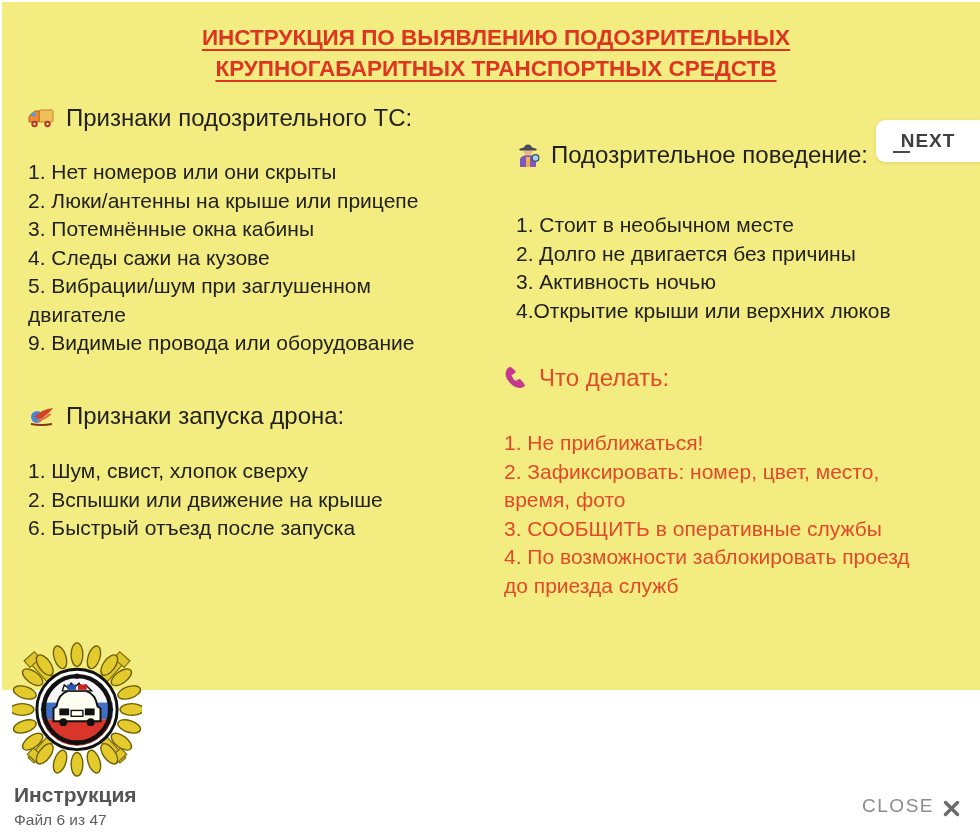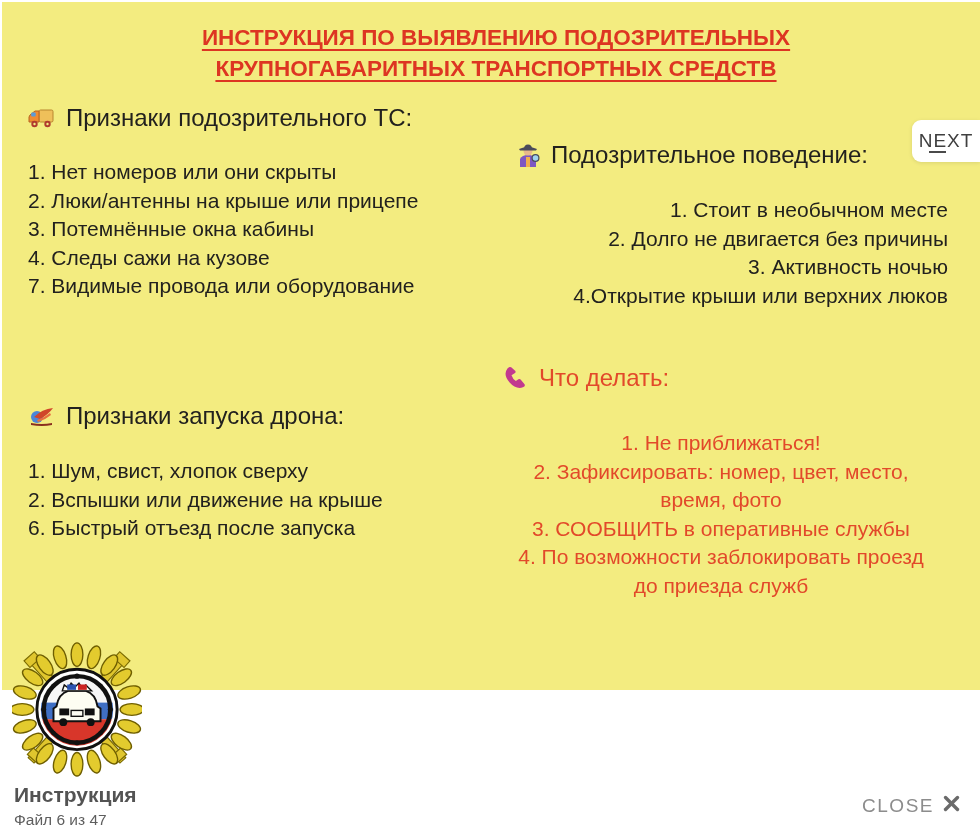--- a/index.html
+++ b/index.html
@@ -6,37 +6,37 @@
   body{font-family:"Liberation Sans", sans-serif;}
   .stage{position:relative;width:980px;height:835px;background:#fff;overflow:hidden;}
   .poster{position:absolute;left:2px;top:2px;width:978px;height:688px;background:var(--poster-bg,#f3ec80);padding-left:10px;}
   .title{position:absolute;left:0;top:20px;width:100%;text-align:center;
          color:var(--title-red,#dd3522);font-weight:700;font-size:22.5px;line-height:31px;}
   .title div{text-decoration:underline;text-decoration-thickness:2px;text-underline-offset:4px;}
   .sec{position:absolute;color:var(--text-black,#22211e);}
   .sec-head{display:flex;align-items:center;gap:11px;font-size:24px;}
   .sec-head .emoji{display:inline-flex;flex:0 0 auto;}
   .items{margin-top:26px;font-size:21px;line-height:28.5px;}
-  .sec--red, .sec--red .sec-head{color:var(--action-red,#e2492a);text-align:center;}
+  .sec--red, .sec--red .sec-head{color:var(--action-red,#e2492a);}
   .sec-vehicle{left:26px;top:102px;width:405px;}
   .sec-behavior{left:514px;top:139px;width:432px;}
-  .sec-behavior .items{margin-top:27px;text-align:right;}
+  .sec-behavior .items{margin-top:42px;}
   .sec-drone{left:26px;top:400px;width:420px;}
   .sec-drone .items{margin-top:27px;}
   .sec-actions{left:502px;top:362px;width:434px;}
   .sec-actions .items{margin-top:37px;}
   .footer{position:absolute;left:10px;top:634px;height:140px;}
-  .next-btn{position:absolute;right:0;top:120px;width:68px;height:42px;background:#fff;border:none;
+  .next-btn{position:absolute;right:0;top:120px;width:104px;height:42px;background:#fff;border:none;
             border-radius:9px 0 0 9px;cursor:pointer;color:#3f3f3f;font-family:inherit;
-            font-size:19px;font-weight:400;letter-spacing:1px;box-shadow:0 1px 4px rgba(0,0,0,.10);text-align:center;}
+            font-size:19px;font-weight:700;letter-spacing:1px;box-shadow:0 1px 4px rgba(0,0,0,.10);text-align:center;}
   .next-btn::after{content:"";position:absolute;left:17px;bottom:9px;width:17px;height:2px;background:#4a4a4a;}
   .caption{position:absolute;left:14px;top:783px;}
   .cap-title{font-weight:700;font-size:21px;color:var(--caption-gray,#555);}
   .cap-sub{font-size:15.5px;color:#5e5e5e;margin-top:4px;}
-  .close-btn{position:absolute;right:14px;top:794px;display:flex;align-items:flex-start;gap:9px;
+  .close-btn{position:absolute;right:14px;top:794px;display:flex;align-items:flex-end;gap:9px;
              background:none;border:none;cursor:pointer;font-family:inherit;
              color:var(--viewer-gray,#8c8c8c);font-size:19px;letter-spacing:1.5px;}
 </style>
 </head>
 <body>
 
 <div class="stage">
 
   <div class="poster">
 
@@ -58,21 +58,22 @@
             <circle cx="19.5" cy="17" r="1.2" fill="#f3ec80"></circle>
           </svg>
         </span>
         <span>Признаки подозрительного ТС:</span>
       </div>
       <div class="items">
         <div>1. Нет номеров или они скрыты</div>
         <div>2. Люки/антенны на крыше или прицепе</div>
         <div>3. Потемнённые окна кабины</div>
         <div>4. Следы сажи на кузове</div>
-        <div>7. Видимые провода или оборудование</div>
+        <div>5. Вибрации/шум при заглушенном двигателе</div>
+        <div>9. Видимые провода или оборудование</div>
       </div>
     </div>
 
     <div class="sec sec-behavior">
       <div class="sec-head">
         <span class="emoji">
           <svg width="24" height="26" viewBox="0 0 24 26">
             <path d="M4 17 Q6 13 12 13 Q18 13 20 17 L20 25 L4 25 Z" fill="#7e57c2"></path>
             <rect x="10" y="15" width="4" height="10" fill="#f1b04c"></rect>
             <circle cx="12" cy="9" r="4.5" fill="#e8b98a"></circle>

